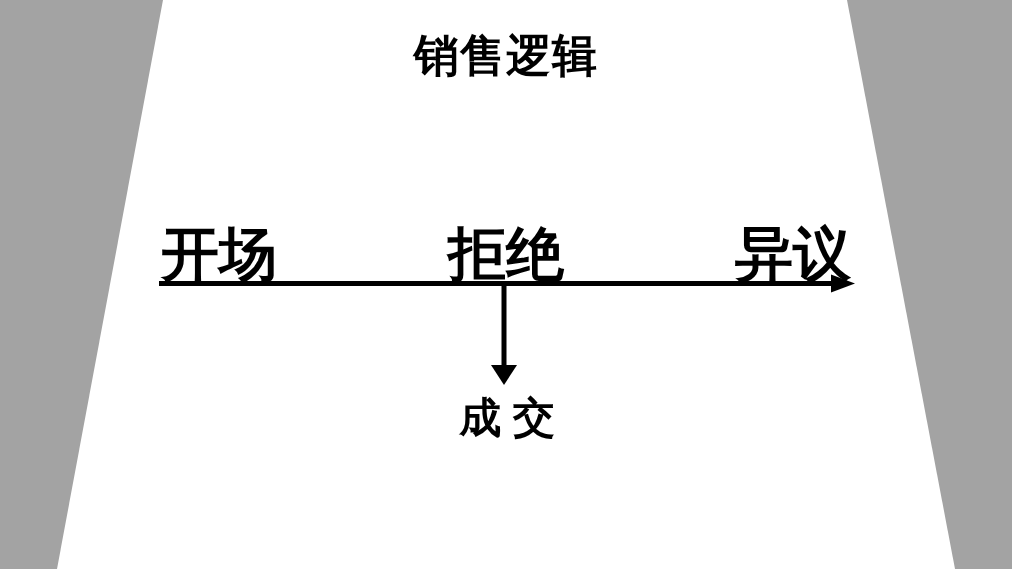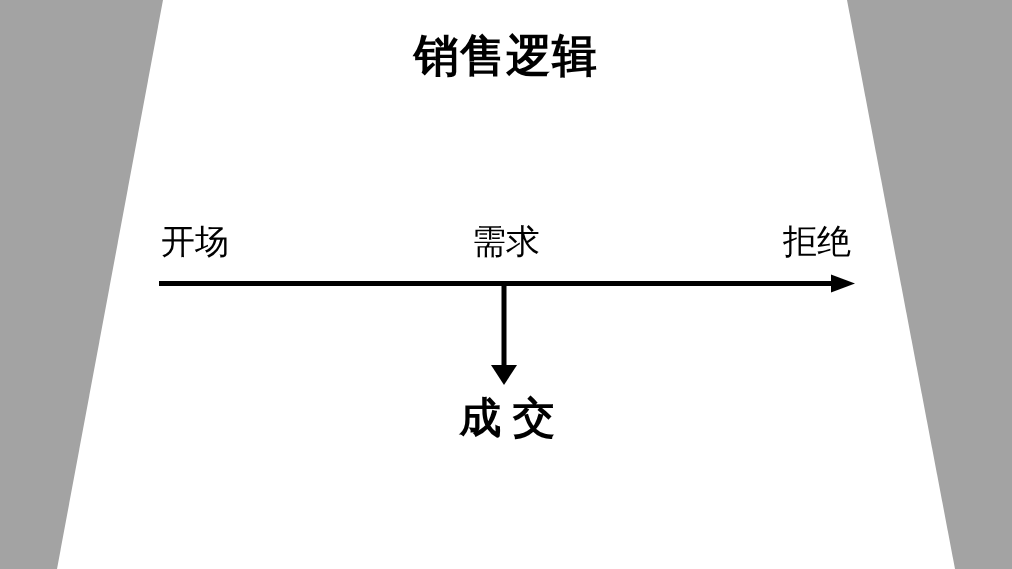--- a/index.html
+++ b/index.html
@@ -48,22 +48,22 @@
     left: 161px;
     top: 224px;
     width: 690px;
     display: flex;
     flex-direction: row;
     justify-content: space-between;
     align-items: flex-end;
     white-space: nowrap;
   }
   .stage-label {
-    font-size: 34px;
-    font-weight: normal;
+    font-size: 58px;
+    font-weight: bold;
     color: #000000;
     line-height: 1.05;
     letter-spacing: 0px;
   }
   
   #timeline-arrow {
     position: absolute;
     left: 159px;
     top: 272px;
     width: 700px;
@@ -97,22 +97,22 @@
 <body>
 
 <div id="slide">
 
   <div id="white-panel"></div>
 
   <div id="slide-title">销售逻辑</div>
 
   <div id="stage-row">
     <span class="stage-label">开场</span>
-    <span class="stage-label">需求</span>
     <span class="stage-label">拒绝</span>
+    <span class="stage-label">异议</span>
   </div>
 
   <div id="timeline-arrow">
     <svg width="700" height="26" viewBox="0 0 700 26" xmlns="http://www.w3.org/2000/svg">
       <rect x="0" y="9" width="676" height="5" fill="#000000"></rect>
       <polygon points="672,2.5 696,11.5 672,20.5" fill="#000000"></polygon>
     </svg>
   </div>
 
   <div id="down-arrow">

